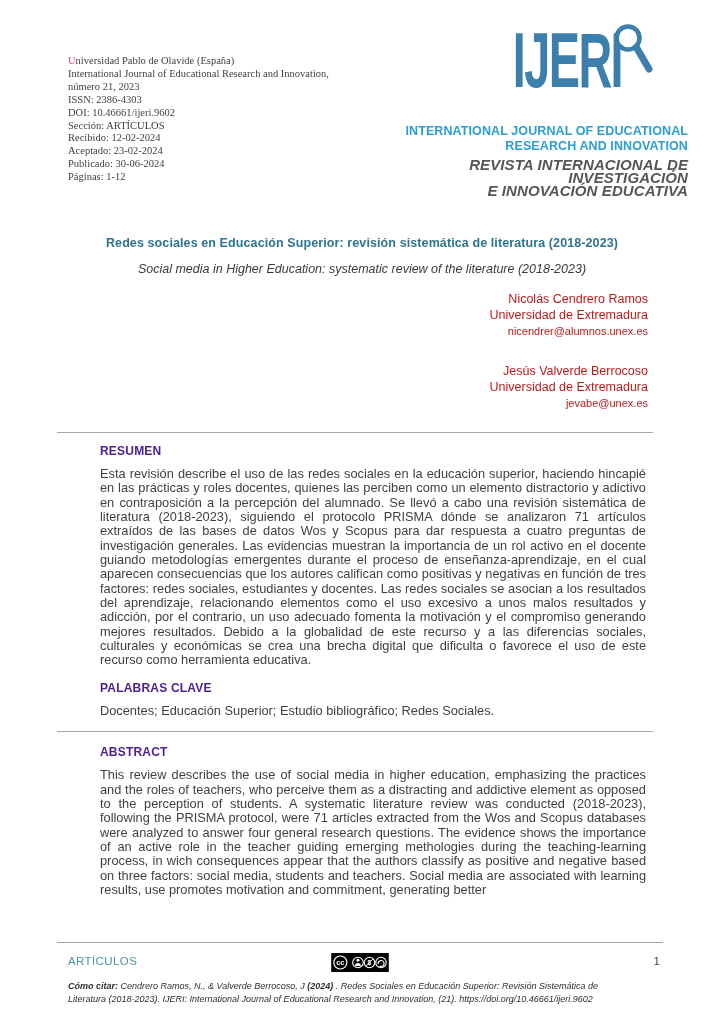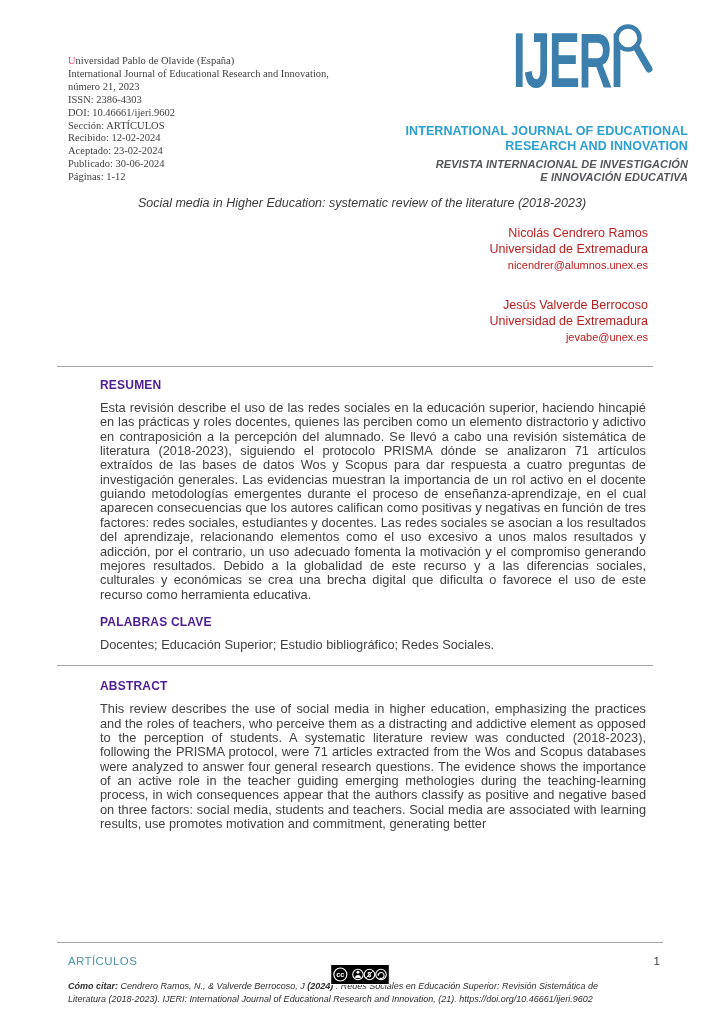--- a/index.html
+++ b/index.html
@@ -13,21 +13,21 @@
   .masthead{font-size:10.5px;line-height:12.9px;color:#3f3f3f;padding-top:25px;white-space:nowrap;font-family:Liberation Serif, serif;}
   .masthead .pink{color:#e5517f;}
   .logo-block{width:312px;text-align:right;position:relative;flex:none;}
   .wordmark-row{position:relative;height:88px;display:flex;justify-content:flex-end;padding-right:66px;}
   .wordmark-text{
     font-size:60px;font-weight:bold;color:#3c7fad;letter-spacing:-2px;line-height:88px;
     transform:scale(0.78,1.30);transform-origin:right bottom;display:inline-block;
   }
   .glass{position:absolute;right:30px;top:-8px;}
   .journal-name{font-size:12.5px;font-weight:bold;color:#2b9fd1;line-height:15px;margin-top:6px;letter-spacing:0.1px;}
-  .journal-subtitle{font-size:11px;font-weight:bold;font-style:italic;color:#55565a;line-height:13px;margin-top:4px;letter-spacing:0.1px;}
+  .journal-subtitle{font-size:15px;font-weight:bold;font-style:italic;color:#55565a;line-height:13px;margin-top:4px;letter-spacing:0.1px;}
   
   .title-es{margin-top:39px;text-align:center;font-size:12.5px;font-weight:bold;color:#2f7490;letter-spacing:0.1px;}
   .title-en{margin-top:12px;text-align:center;font-size:12.5px;font-weight:normal;font-style:italic;color:#3a3a3a;}
   
   .authors{margin:16px 76px 0 0;text-align:right;color:#b91c1c;}
   .author-name,.author-affiliation{font-size:12.5px;line-height:15.5px;}
   .author-email{font-size:11px;line-height:14px;margin-top:1px;}
   .author + .author{margin-top:26px;}
   
   .rule{height:1px;background:#a6a6a6;width:596px;margin-left:57px;}
@@ -38,21 +38,21 @@
   .res-heading{margin-top:11px;}
   .keywords-heading{margin-top:13px;}
   .abs-heading{margin-top:13px;}
   .section-body{margin-top:9px;font-size:12.8px;line-height:14.35px;text-align:justify;color:#3f3f3f;}
   .keywords-body{text-align:left;}
   
   .footer{position:absolute;top:942px;left:57px;width:606px;}
   .footer-rule{height:1px;background:#a6a6a6;width:100%;}
   .footer-row{position:relative;height:24px;margin-top:8px;}
   .footer-section{position:absolute;left:11px;top:4px;font-size:11.5px;color:#4f93a5;letter-spacing:0.4px;}
-  .cc-badge{position:absolute;left:50%;top:13px;transform:translateX(-50%);cursor:pointer;}
+  .cc-badge{position:absolute;left:50%;top:1px;transform:translateX(-50%);cursor:pointer;}
   .footer-page{position:absolute;right:3px;top:4px;font-size:11.5px;color:#3f3f3f;}
   .citation{margin:5px 0 0 11px;width:568px;font-size:9px;font-style:italic;line-height:13px;color:#2e2e2e;}
   .citation .bold{font-weight:bold;}
 </style>
 </head>
 <body>
 
 <div class="page">
 
   <div class="header">
@@ -84,20 +84,21 @@
         <div>INTERNATIONAL JOURNAL OF EDUCATIONAL</div>
         <div>RESEARCH AND INNOVATION</div>
       </div>
       <div class="journal-subtitle">
         <div>REVISTA INTERNACIONAL DE INVESTIGACIÓN</div>
         <div>E INNOVACIÓN EDUCATIVA</div>
       </div>
     </div>
   </div>
 
+  <div class="title-es">Redes sociales en Educación Superior: revisión sistemática de literatura (2018-2023)</div>
   <div class="title-en">Social media in Higher Education: systematic review of the literature (2018-2023)</div>
 
   <div class="authors">
     <div class="author">
       <div class="author-name">Nicolás Cendrero Ramos</div>
       <div class="author-affiliation">Universidad de Extremadura</div>
       <div class="author-email">nicendrer@alumnos.unex.es</div>
     </div>
     <div class="author">
       <div class="author-name">Jesús Valverde Berrocoso</div>

